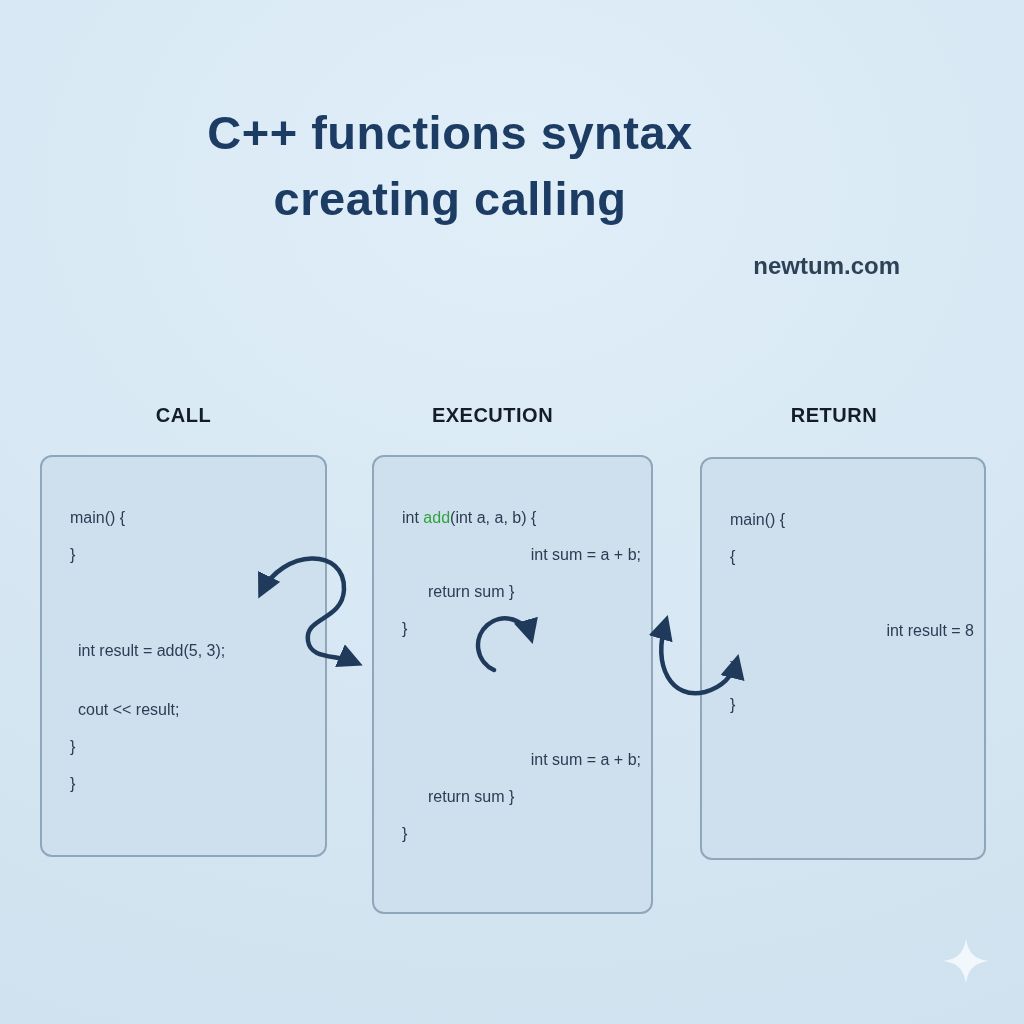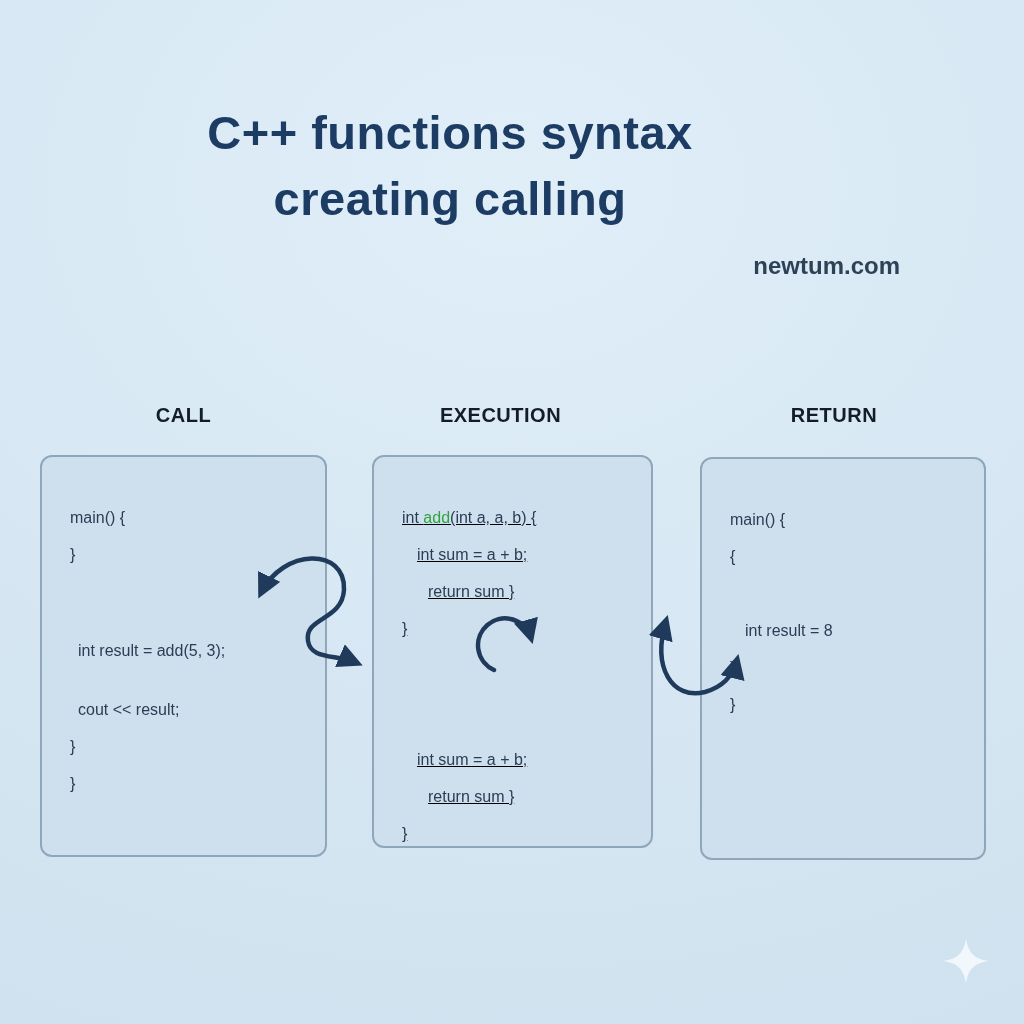--- a/index.html
+++ b/index.html
@@ -37,45 +37,45 @@
   .col-header {
     position: absolute;
     top: 404px;
     text-align: center;
     font-size: 20px;
     font-weight: 700;
     letter-spacing: 0.5px;
     color: #141c28;
   }
   .header-call   { left: 40px;  width: 287px; }
-  .header-exec   { left: 360px; width: 281px; }
+  .header-exec   { left: 352px; width: 281px; }
   .header-return { left: 691px; width: 286px; }
 
   
   .panel {
     position: absolute;
     box-sizing: border-box;
     background: #cee0ed;
     border: 2px solid #8ea7ba;
     border-radius: 12px;
     padding: 42px 10px 0 28px;
   }
   .panel-call   { left: 40px;  top: 455px; width: 287px; height: 402px; }
-  .panel-exec   { left: 372px; top: 455px; width: 281px; height: 393px; text-decoration: underline; }
+  .panel-exec   { left: 372px; top: 455px; width: 281px; height: 459px; }
   .panel-return { left: 700px; top: 457px; width: 286px; height: 403px; }
 
   .code-line {
     font-size: 16px;
     line-height: 37px;
     color: #2b3d55;
     white-space: pre;
   }
   .fn-green { color: #2fa43c; }
   .ind-sm { padding-left: 8px; margin-top: 22px; }
-  .ind-1  { padding-left: 15px; }
+  .ind-1  { padding-left: 15px; text-align: right; }
   .ind-2  { padding-left: 26px; }
   .spacer-line { height: 37px; }
   .spacer-loop { height: 94px; }
 
   
   .arrows {
     position: absolute;
     top: 0; left: 0;
     width: 1024px; height: 1024px;
     pointer-events: none;

